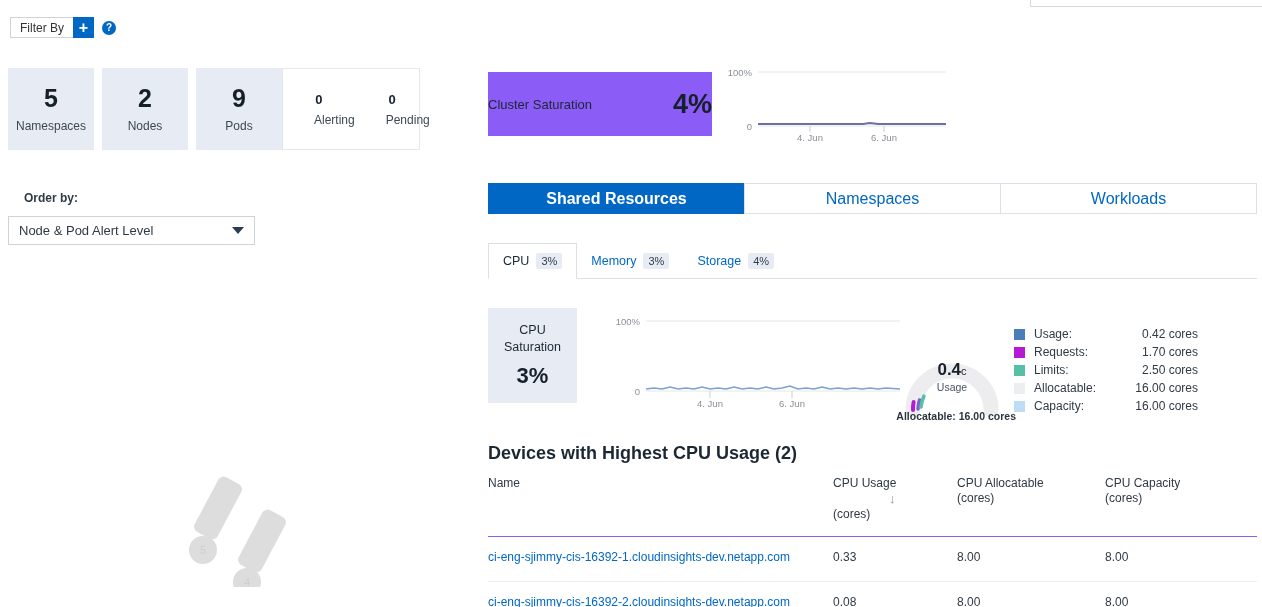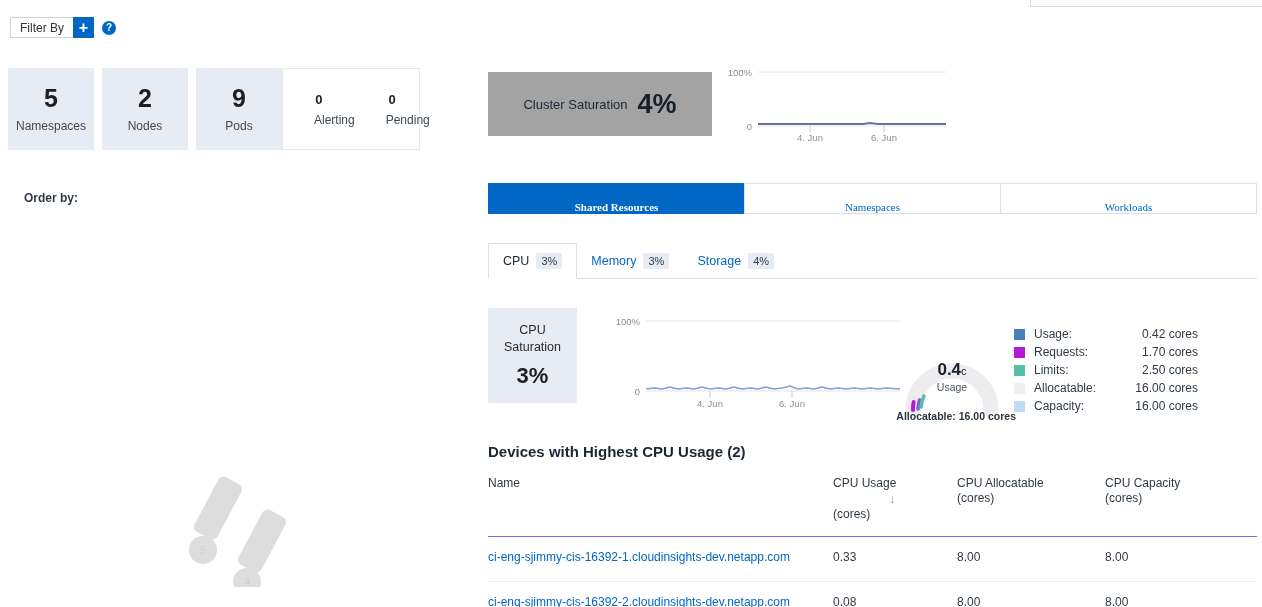--- a/index.html
+++ b/index.html
@@ -61,34 +61,34 @@
   }
   .orderby-select .caret { margin-left: auto; width: 0; height: 0;
     border-left: 6px solid transparent; border-right: 6px solid transparent; border-top: 7px solid #2b3d55; }
 
   
   .watermark { position: absolute; left: 185px; top: 472px; width: 120px; height: 115px; opacity: 1; }
 
   
   .cluster-card {
     position: absolute; left: 488px; top: 72px; width: 224px; height: 64px;
-    background: #a3a3a3; display: flex; align-items: center; justify-content: center;
+    background: #8b5cf6; display: flex; align-items: center; justify-content: space-between;
   }
   .cluster-card .title { font-size: 13px; color: #1b2733; font-weight: 400; }
   .cluster-card .pct { font-size: 27px; font-weight: 700; color: #15202b; margin-left: 10px; line-height: 1; }
 
   
   .mini-chart { position: absolute; left: 718px; top: 62px; width: 230px; height: 80px; }
   .axis-text { font-size: 9.5px; fill: #8a8f96; font-family: "Liberation Sans", sans-serif; }
 
   
   .tabs { position: absolute; left: 488px; top: 183px; width: 769px; height: 31px; display: flex; }
   .tab {
-    flex: 1; border: 1px solid #dbe0e6; display: flex; align-items: flex-end; justify-content: center;
-    font-size: 11px; color: #0067c5; background: #fff; cursor: pointer; margin-left: -1px; font-family: Liberation Serif, serif;
+    flex: 1; border: 1px solid #dbe0e6; display: flex; align-items: center; justify-content: center;
+    font-size: 16px; color: #0067c5; background: #fff; cursor: pointer; margin-left: -1px;
   }
   .tab:first-child { margin-left: 0; }
   .tab.active { background: #0067c5; color: #ffffff; border-color: #0067c5; font-weight: 700; }
 
   
   .subtabs { position: absolute; left: 488px; top: 243px; width: 769px; height: 36px; display: flex; align-items: stretch; }
   .subtab { display: flex; align-items: center; padding: 0 14px; font-size: 12.5px; color: #0067c5; cursor: pointer; }
   .subtab.active {
     color: #1b2733; background: #fff; border: 1px solid #dbe0e6; border-bottom: 1px solid #fff;
     position: relative; z-index: 2;
@@ -120,21 +120,21 @@
   .donut-center .u { font-size: 10.5px; color: #4a5560; margin-top: 1px; }
   .donut-foot { position: absolute; left: -3px; top: 80px; width: 126px; text-align: right; font-size: 10.5px; font-weight: 700; color: #2b3540; }
 
   .legend { position: absolute; left: 1014px; top: 325px; width: 190px; }
   .legend-row { display: flex; align-items: center; height: 18px; font-size: 12px; color: #2f3a45; }
   .legend-row .sw { width: 11px; height: 11px; margin-right: 9px; flex: 0 0 auto; }
   .legend-row .name { width: 86px; }
   .legend-row .val { text-align: right; width: 78px; }
 
   
-  .devices-title { position: absolute; left: 488px; top: 443px; font-size: 15px; font-weight: 700; color: #1b2733; }
+  .devices-title { position: absolute; left: 488px; top: 443px; font-size: 18px; font-weight: 700; color: #1b2733; }
   .devices-table { position: absolute; left: 488px; top: 476px; width: 769px; }
   .devices-table table { width: 100%; border-collapse: collapse; }
   .devices-table th {
     text-align: left; font-size: 12px; font-weight: 400; color: #2f3a45;
     padding: 0 0 14px 0; vertical-align: top; line-height: 1.25;
     border-bottom: 1px solid #8b5cf6;
   }
   .devices-table th .sub { display: block; }
   .devices-table td {
     font-size: 12px; color: #2f3a45; padding: 13px 0 17px 0;
@@ -182,20 +182,24 @@
         <div class="lbl">Alerting</div>
       </div>
       <div class="cell">
         <div class="num">0</div>
         <div class="lbl">Pending</div>
       </div>
     </div>
   </div>
 
   <div class="orderby-label">Order by:</div>
+  <div class="orderby-select">
+    <span>Node &amp; Pod Alert Level</span>
+    <span class="caret"></span>
+  </div>
 
   <div class="watermark">
     <svg width="120" height="115" viewBox="0 0 120 115" xmlns="http://www.w3.org/2000/svg">
       <g fill="#dddddd">
         <rect x="20" y="5" width="26" height="62" rx="6" transform="rotate(28 33 36)"></rect>
         <rect x="64" y="38" width="26" height="62" rx="6" transform="rotate(28 77 69)"></rect>
         <circle cx="18" cy="78" r="14"></circle>
         <circle cx="62" cy="110" r="14"></circle>
       </g>
       <g fill="#cfcfcf" font-size="11" font-family="Liberation Sans, sans-serif" text-anchor="middle">

